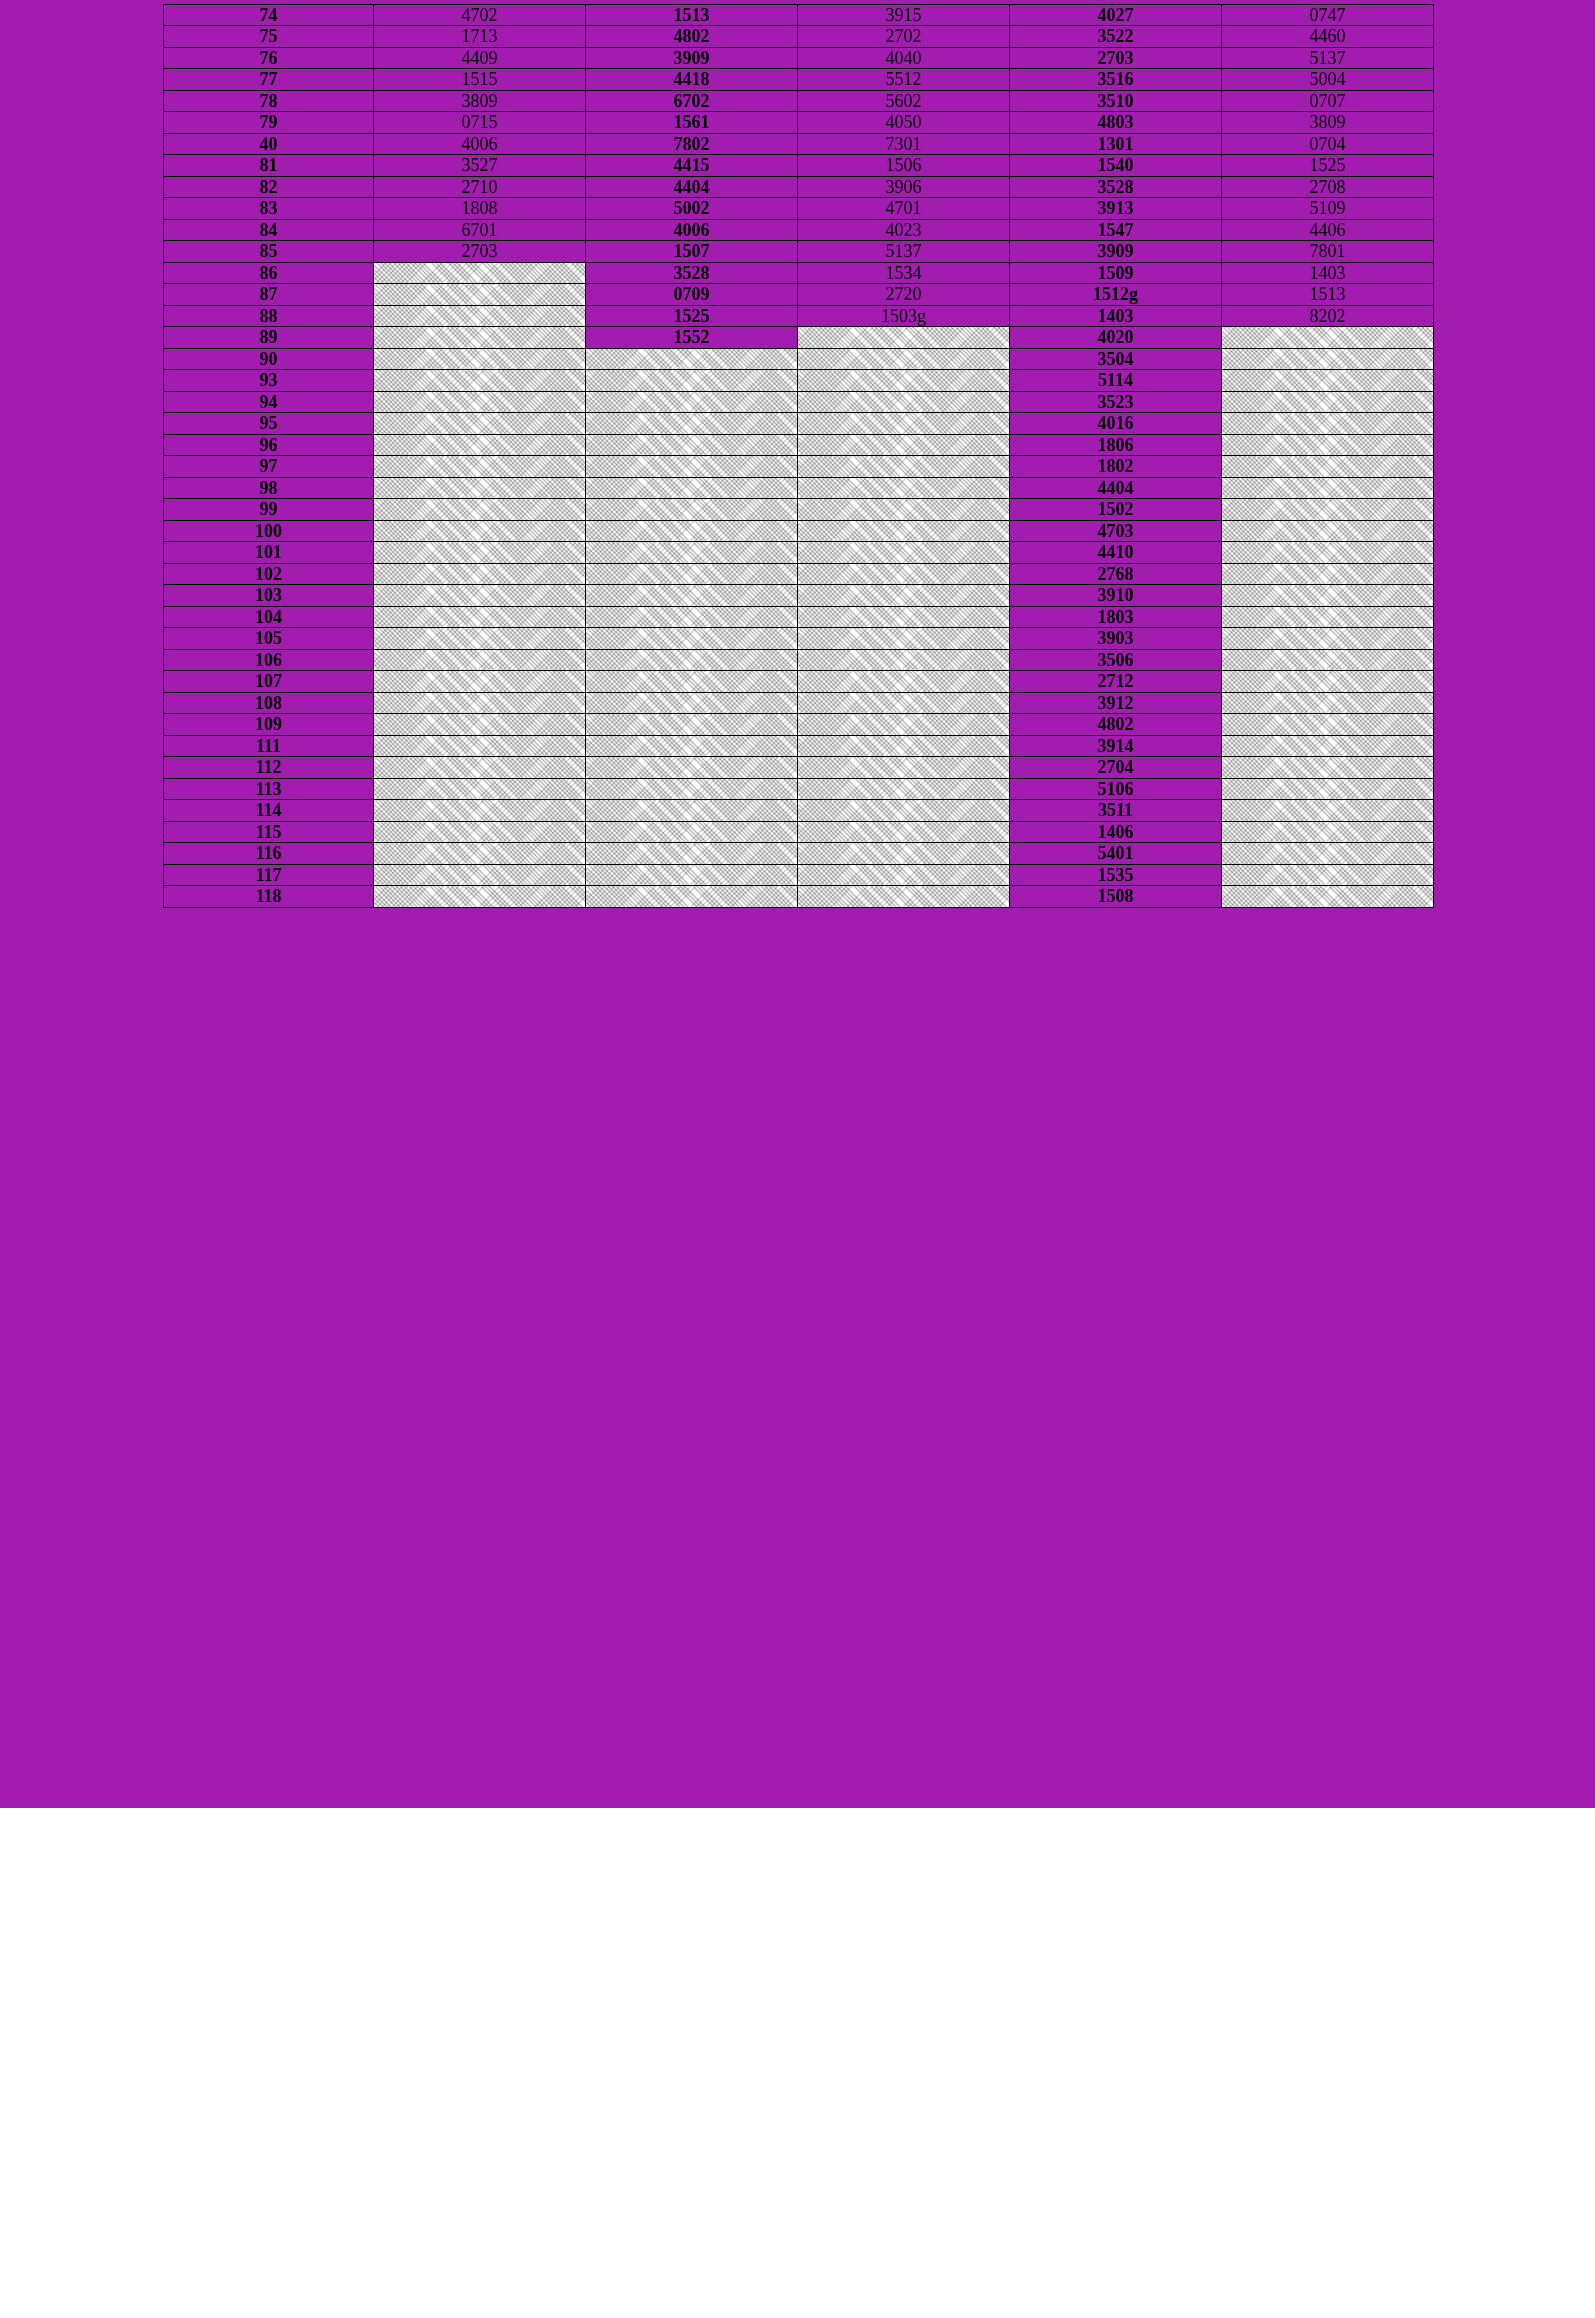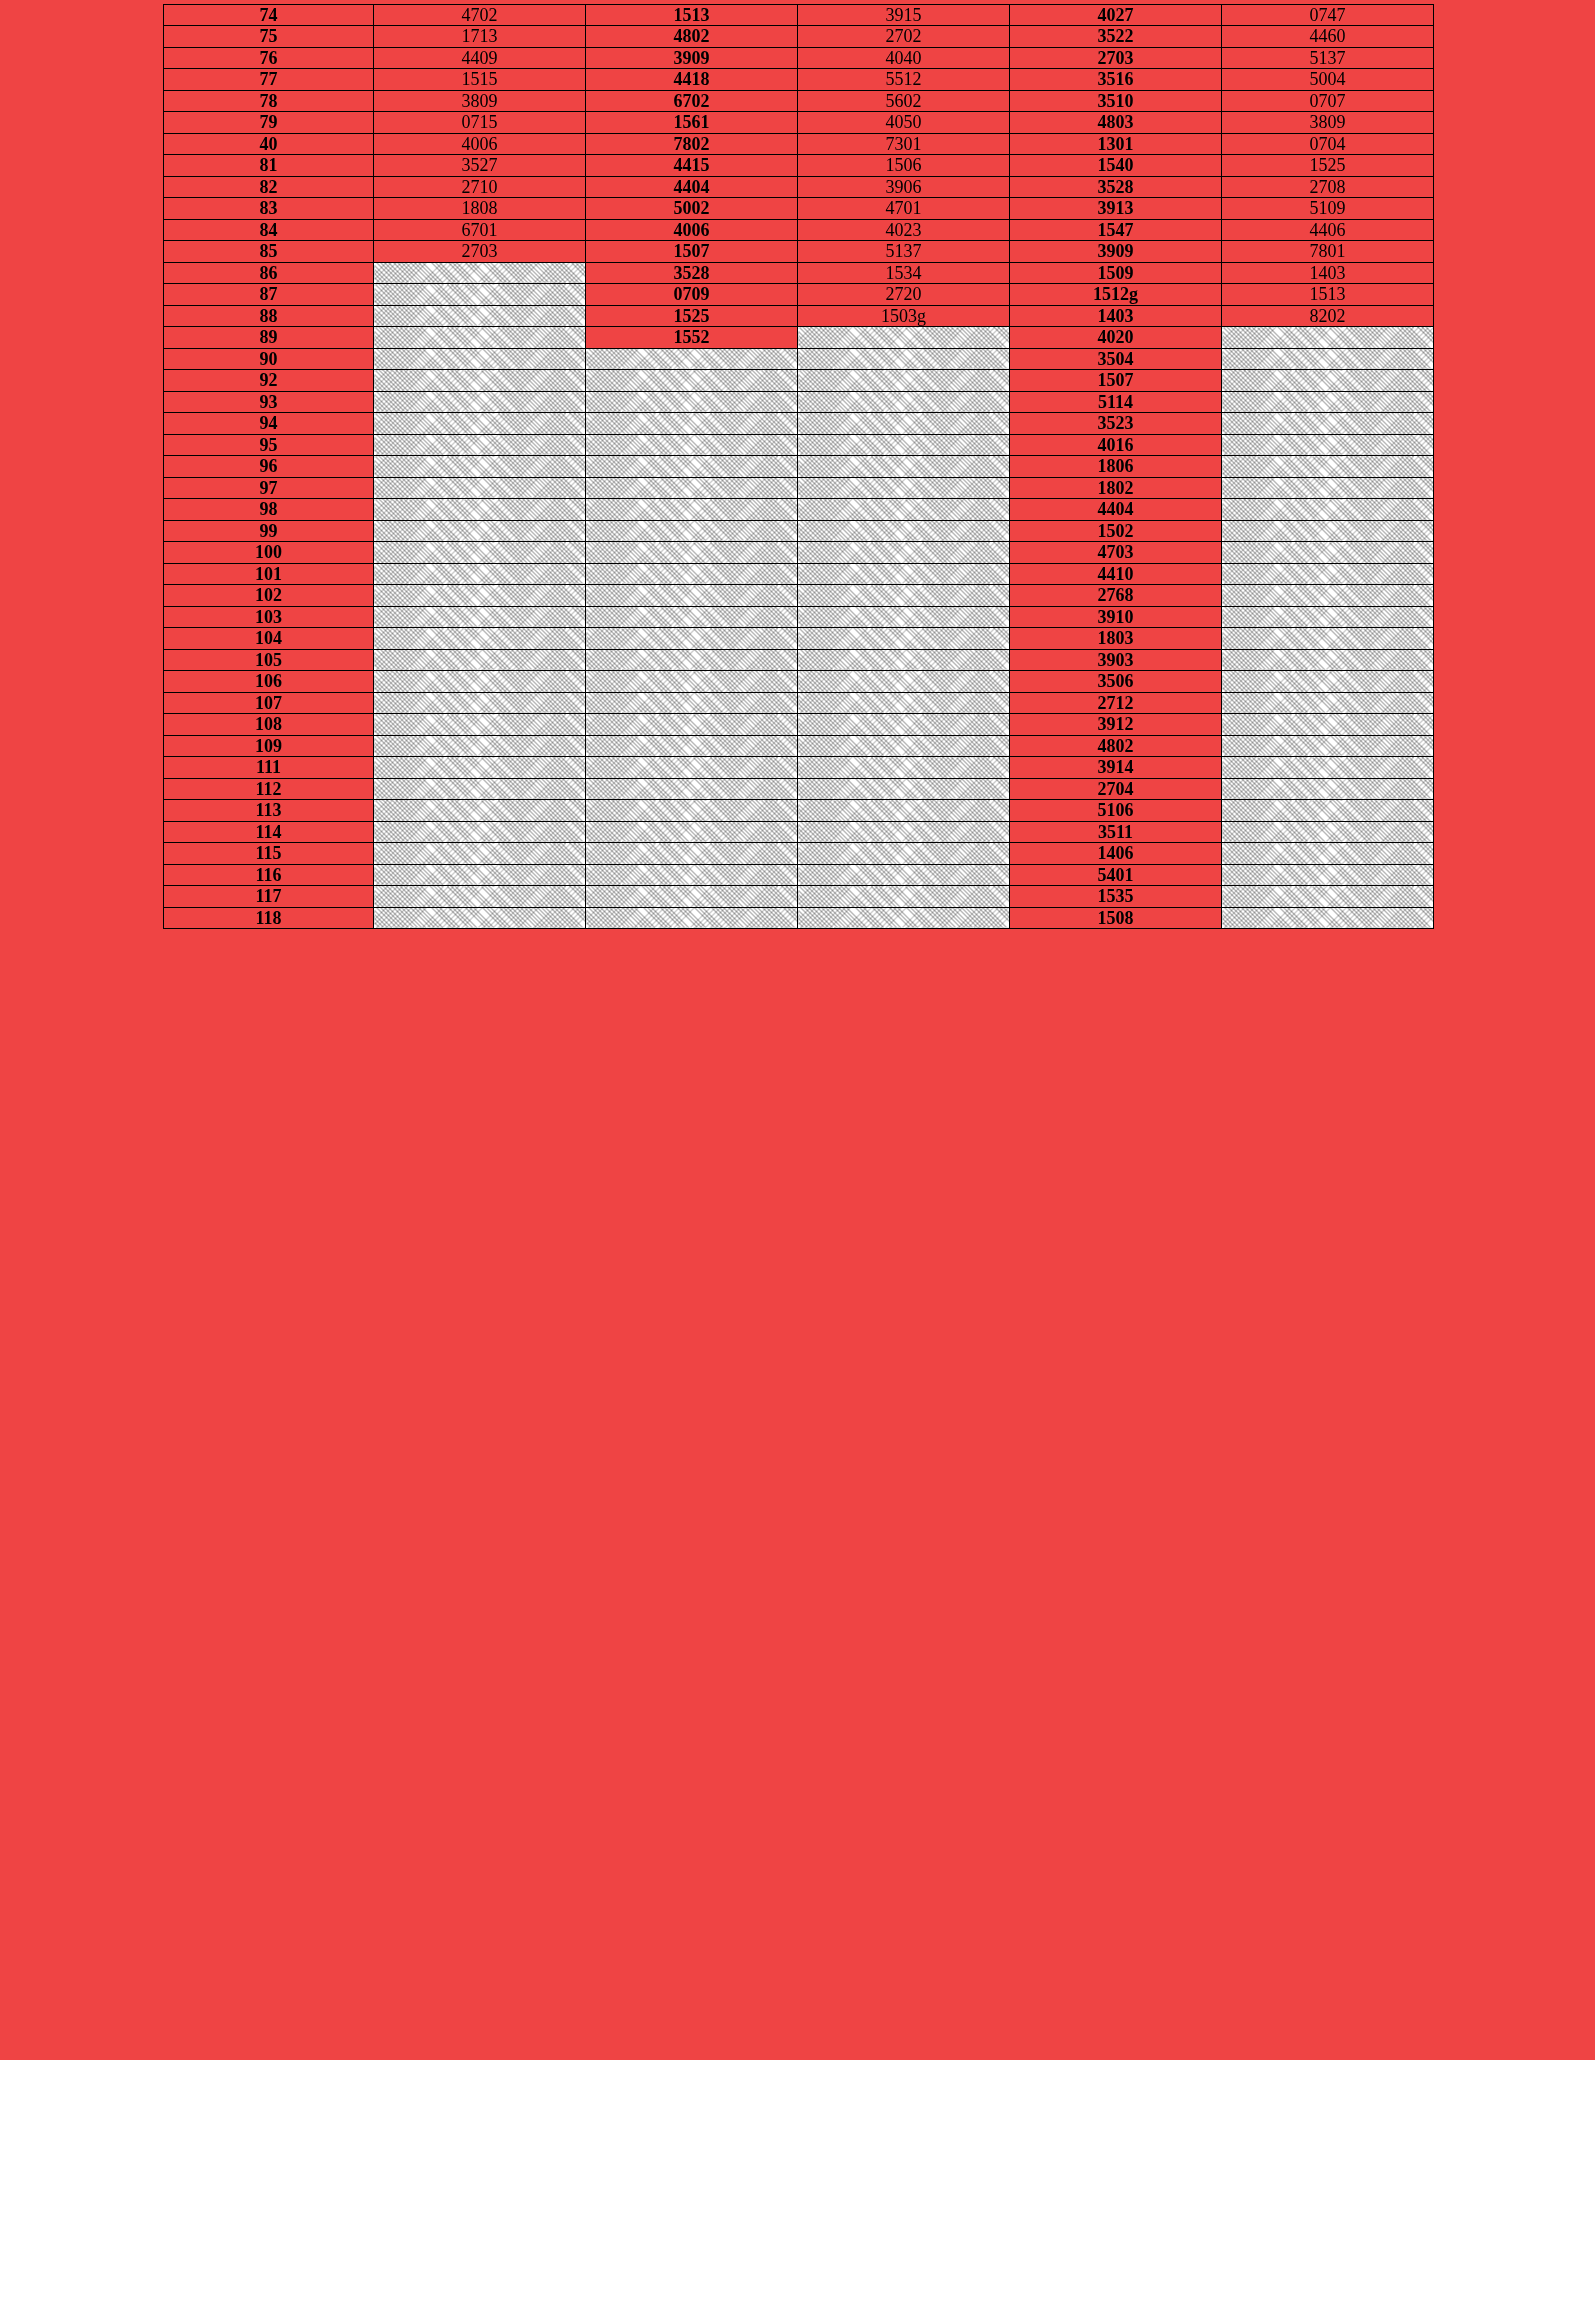--- a/index.html
+++ b/index.html
@@ -3,22 +3,22 @@
 <meta charset="utf-8">
 <style>
   html,body{margin:0;padding:0;background:#ffffff;}
   body{
     width:1595px;height:2319px;
     font-family:"Liberation Serif","DejaVu Serif",serif;
     -webkit-font-smoothing:none;
   }
   #page{
     position:relative;
-    width:1595px;height:2060px;
-    background:#ef4444;
+    width:1595px;height:1808px;
+    background:#a21caf;
     overflow:hidden;
   }
   #table-wrap{
     position:absolute;
     left:163px;
     top:3.6px;
     width:1271px;
   }
   table{
     border-collapse:collapse;
@@ -216,28 +216,20 @@
           </tr>
           <tr>
             <td class="b">90</td>
             <td class="n shade"></td>
             <td class="b shade"></td>
             <td class="n shade"></td>
             <td class="b">3504</td>
             <td class="n shade"></td>
           </tr>
           <tr>
-            <td class="b">92</td>
-            <td class="n shade"></td>
-            <td class="b shade"></td>
-            <td class="n shade"></td>
-            <td class="b">1507</td>
-            <td class="n shade"></td>
-          </tr>
-          <tr>
             <td class="b">93</td>
             <td class="n shade"></td>
             <td class="b shade"></td>
             <td class="n shade"></td>
             <td class="b">5114</td>
             <td class="n shade"></td>
           </tr>
           <tr>
             <td class="b">94</td>
             <td class="n shade"></td>

